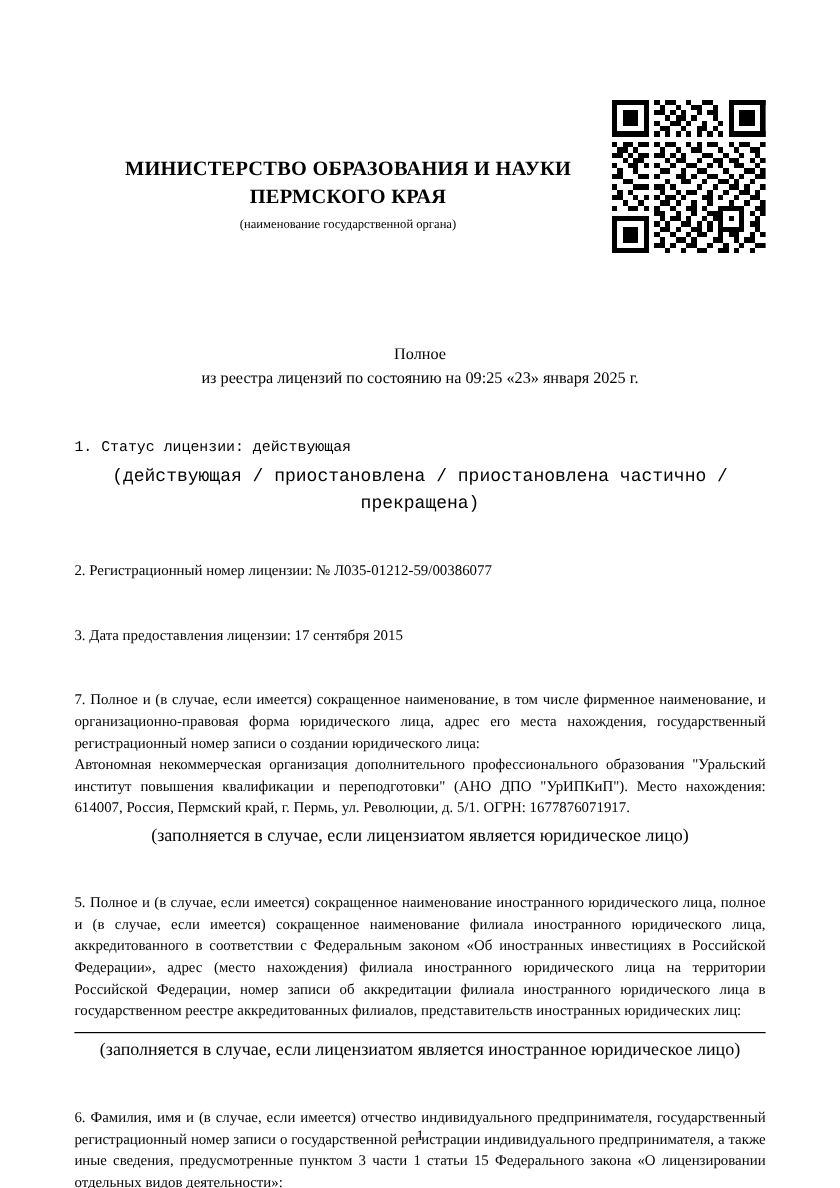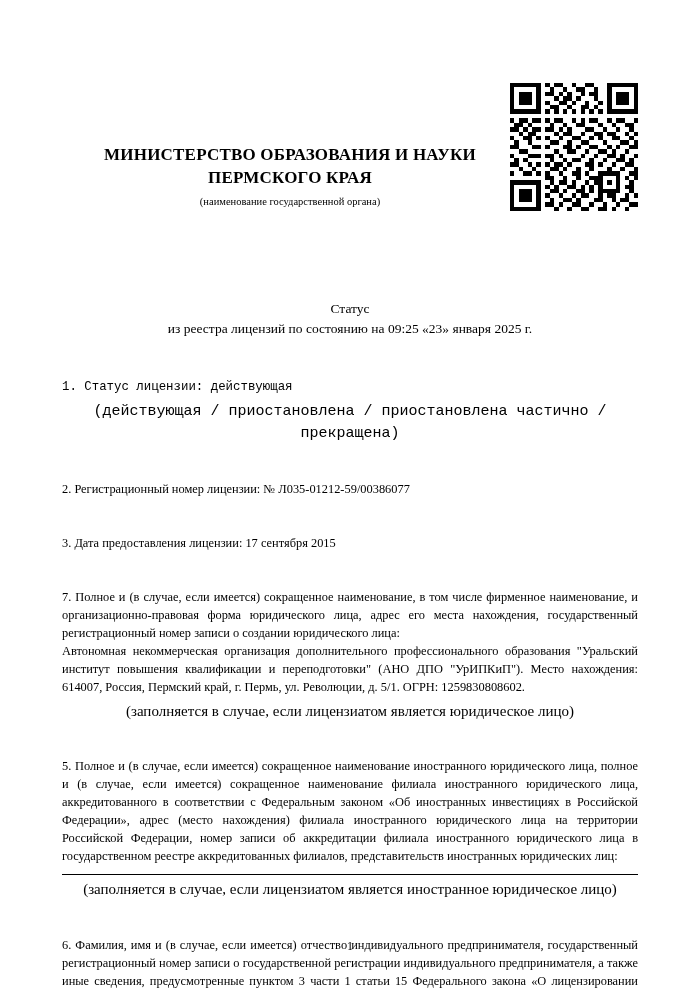--- a/index.html
+++ b/index.html
@@ -13,21 +13,21 @@
     font-family: "Liberation Serif", serif;
     color: #000000;
     position: relative;
     overflow: hidden;
   }
   .page {
     position: relative;
     width: 700px;
     height: 990px;
     box-sizing: border-box;
-    padding: 16px 62px;
+    padding: 2px 62px;
   }
   
   .qr {
     position: absolute;
     top: 83px;
     right: 62px;
     width: 128px;
     height: 128px;
   }
   .qr svg { display: block; }
@@ -357,40 +357,40 @@
     </svg>
   </div>
 
   <h1 class="org-title">
     <span>МИНИСТЕРСТВО ОБРАЗОВАНИЯ И НАУКИ</span>
     <span class="line2">ПЕРМСКОГО КРАЯ</span>
   </h1>
   <div class="caption">(наименование государственной органа)</div>
 
   <div class="doc-head">
-    <span>Статус</span>
+    <span>Полное</span>
     <span class="sub">из реестра лицензий по состоянию на 09:25 «23» января 2025 г.</span>
   </div>
 
   <div class="section first">
     <p>1. Статус лицензии: действующая</p>
     <div class="note">(действующая / приостановлена / приостановлена частично / прекращена)</div>
   </div>
 
   <div class="section">
     <p>2. Регистрационный номер лицензии: № Л035-01212-59/00386077</p>
   </div>
 
   <div class="section">
     <p>3. Дата предоставления лицензии: 17 сентября 2015</p>
   </div>
 
   <div class="section">
     <p>7. Полное и (в случае, если имеется) сокращенное наименование, в том числе фирменное наименование, и организационно-правовая форма юридического лица, адрес его места нахождения, государственный регистрационный номер записи о создании юридического лица:</p>
-    <p class="body-text">Автономная некоммерческая организация дополнительного профессионального образования "Уральский институт повышения квалификации и переподготовки" (АНО ДПО "УрИПКиП"). Место нахождения: 614007, Россия, Пермский край, г. Пермь, ул. Революции, д. 5/1. ОГРН: 1259830808602.</p>
+    <p class="body-text">Автономная некоммерческая организация дополнительного профессионального образования "Уральский институт повышения квалификации и переподготовки" (АНО ДПО "УрИПКиП"). Место нахождения: 614007, Россия, Пермский край, г. Пермь, ул. Революции, д. 5/1. ОГРН: 1677876071917.</p>
     <div class="note">(заполняется в случае, если лицензиатом является юридическое лицо)</div>
   </div>
 
   <div class="section">
     <p>5. Полное и (в случае, если имеется) сокращенное наименование иностранного юридического лица, полное и (в случае, если имеется) сокращенное наименование филиала иностранного юридического лица, аккредитованного в соответствии с Федеральным законом «Об иностранных инвестициях в Российской Федерации», адрес (место нахождения) филиала иностранного юридического лица на территории Российской Федерации, номер записи об аккредитации филиала иностранного юридического лица в государственном реестре аккредитованных филиалов, представительств иностранных юридических лиц:</p>
     <hr class="rule">
     <div class="note">(заполняется в случае, если лицензиатом является иностранное юридическое лицо)</div>
   </div>
 
   <div class="section">

